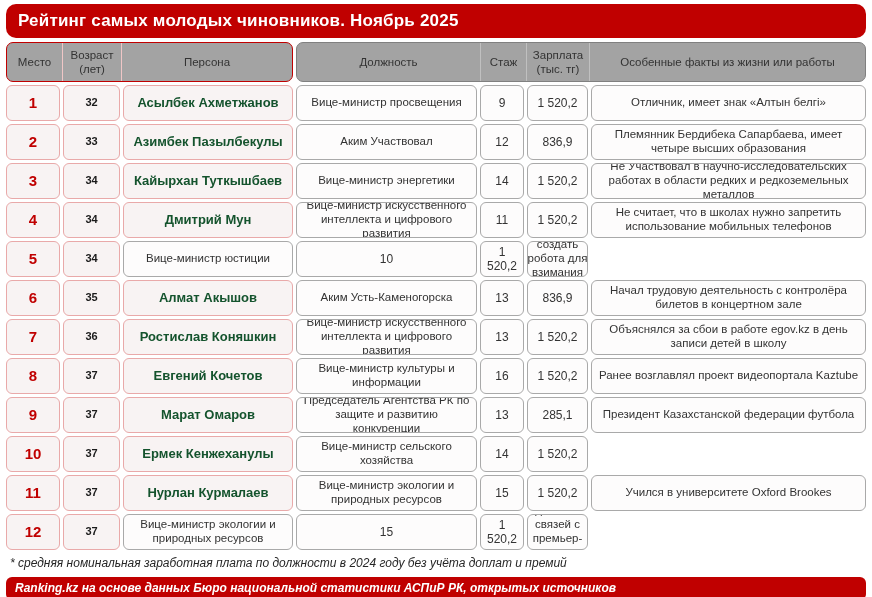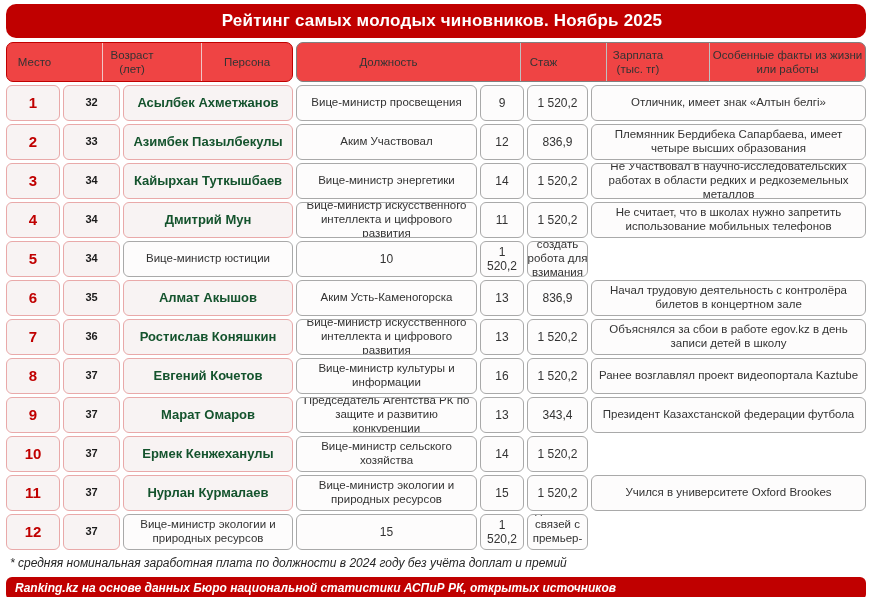--- a/index.html
+++ b/index.html
@@ -16,21 +16,20 @@
   .title-bar {
     height: 34px;
     background: var(--accent);
     border-radius: 10px;
     color: #ffffff;
     font-weight: bold;
     font-size: 17px;
     line-height: 33px;
     padding-left: 12px;
     letter-spacing: .2px;
-    text-align: center;
   }
 
   
   .grid-row {
     display: grid;
     grid-template-columns: 54px 57px 170px 181px 44px 61px 1fr;
     column-gap: 3px;
   }
 
   .table { margin-top: 4px; }
@@ -39,23 +38,22 @@
   .header-row {
     display: grid;
     grid-template-columns: 287px 1fr;
     column-gap: 3px;
     height: 40px;
     margin-bottom: 3px;
   }
   .hgroup {
     display: grid;
     border-radius: 7px;
-    background: #ef4444;
+    background: #a3a3a3;
     overflow: hidden;
-    gap: 40px;
   }
   .hgroup-left {
     border: 1.5px solid var(--accent);
     grid-template-columns: 55px 59px 1fr;
   }
   .hgroup-right {
     border: 1px solid #808080;
     grid-template-columns: 183px 46px 63px 1fr;
   }
   .hcell {
@@ -220,21 +218,21 @@
     <div class="cell cell-right cell-salary">1 520,2</div>
     <div class="cell cell-right cell-fact">Ранее возглавлял проект видеопортала Kaztube</div>
   </div>
 
   <div class="grid-row data-row">
     <div class="cell cell-left  cell-place">9</div>
     <div class="cell cell-left  cell-age">37</div>
     <div class="cell cell-left  cell-person">Марат Омаров</div>
     <div class="cell cell-right cell-position">Председатель Агентства РК по защите и развитию конкуренции</div>
     <div class="cell cell-right cell-exp">13</div>
-    <div class="cell cell-right cell-salary">343,4</div>
+    <div class="cell cell-right cell-salary">285,1</div>
     <div class="cell cell-right cell-fact">Президент Казахстанской федерации футбола</div>
   </div>
 
   <div class="grid-row data-row">
     <div class="cell cell-left  cell-place">10</div>
     <div class="cell cell-left  cell-age">37</div>
     <div class="cell cell-left  cell-person">Ермек Кенжеханулы</div>
     <div class="cell cell-right cell-position">Вице-министр сельского хозяйства</div>
     <div class="cell cell-right cell-exp">14</div>
     <div class="cell cell-right cell-salary">1 520,2</div>

